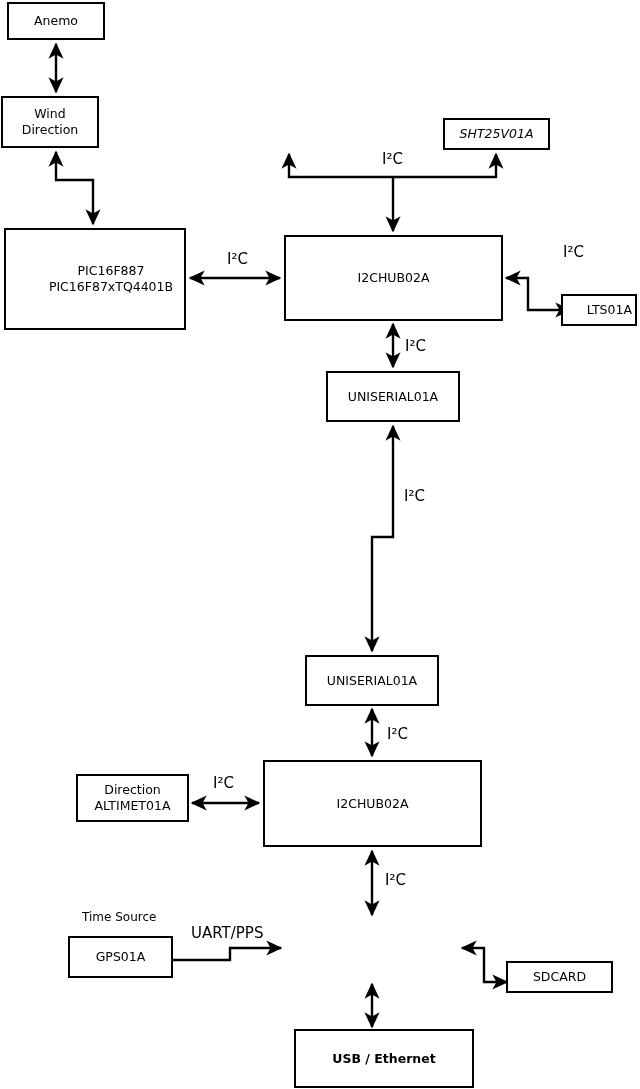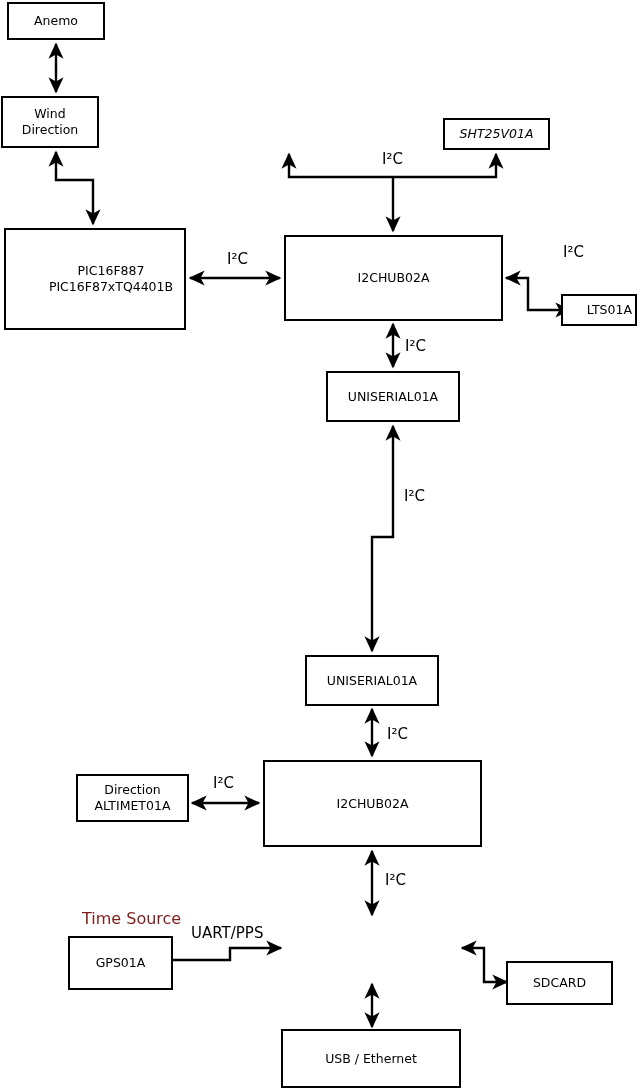--- a/index.html
+++ b/index.html
@@ -44,22 +44,22 @@
   .edge-label {
     position: absolute;
     color: #000000;
     font-size: 15px;
     line-height: 1;
     white-space: nowrap;
     z-index: 4;
   }
   .free-label {
     position: absolute;
-    color: #7f1d1d;
-    font-size: 16px;
+    color: #000000;
+    font-size: 12px;
     line-height: 1;
     white-space: nowrap;
     z-index: 4;
   }
 </style>
 </head>
 <body>
 
 <div id="diagram">
 
@@ -138,30 +138,30 @@
 
   <div class="node" style="left:76px; top:774px; width:113px; height:48px;">
     <span class="nlabel">Direction
 ALTIMET01A</span>
   </div>
 
   <div class="node" style="left:263px; top:760px; width:219px; height:87px;">
     <span class="nlabel">I2CHUB02A</span>
   </div>
 
-  <div class="node" style="left:68px; top:936px; width:105px; height:54px;">
+  <div class="node" style="left:68px; top:936px; width:105px; height:42px;">
     <span class="nlabel">GPS01A</span>
   </div>
 
 
-  <div class="node" style="left:506px; top:961px; width:107px; height:44px;">
+  <div class="node" style="left:506px; top:961px; width:107px; height:32px;">
     <span class="nlabel">SDCARD</span>
   </div>
 
-  <div class="node" style="left:281px; top:1029px; width:180px; height:59px;">
+  <div class="node" style="left:294px; top:1029px; width:180px; height:59px;font-weight:bold;">
     <span class="nlabel">USB / Ethernet</span>
   </div>
 
   <div class="edge-label" style="left:382px; top:152px;">I²C</div>
 
   <div class="edge-label" style="left:227px; top:252px;">I²C</div>
 
   <div class="edge-label" style="left:563px; top:245px;">I²C</div>
 
   <div class="edge-label" style="left:405px; top:339px;">I²C</div>

